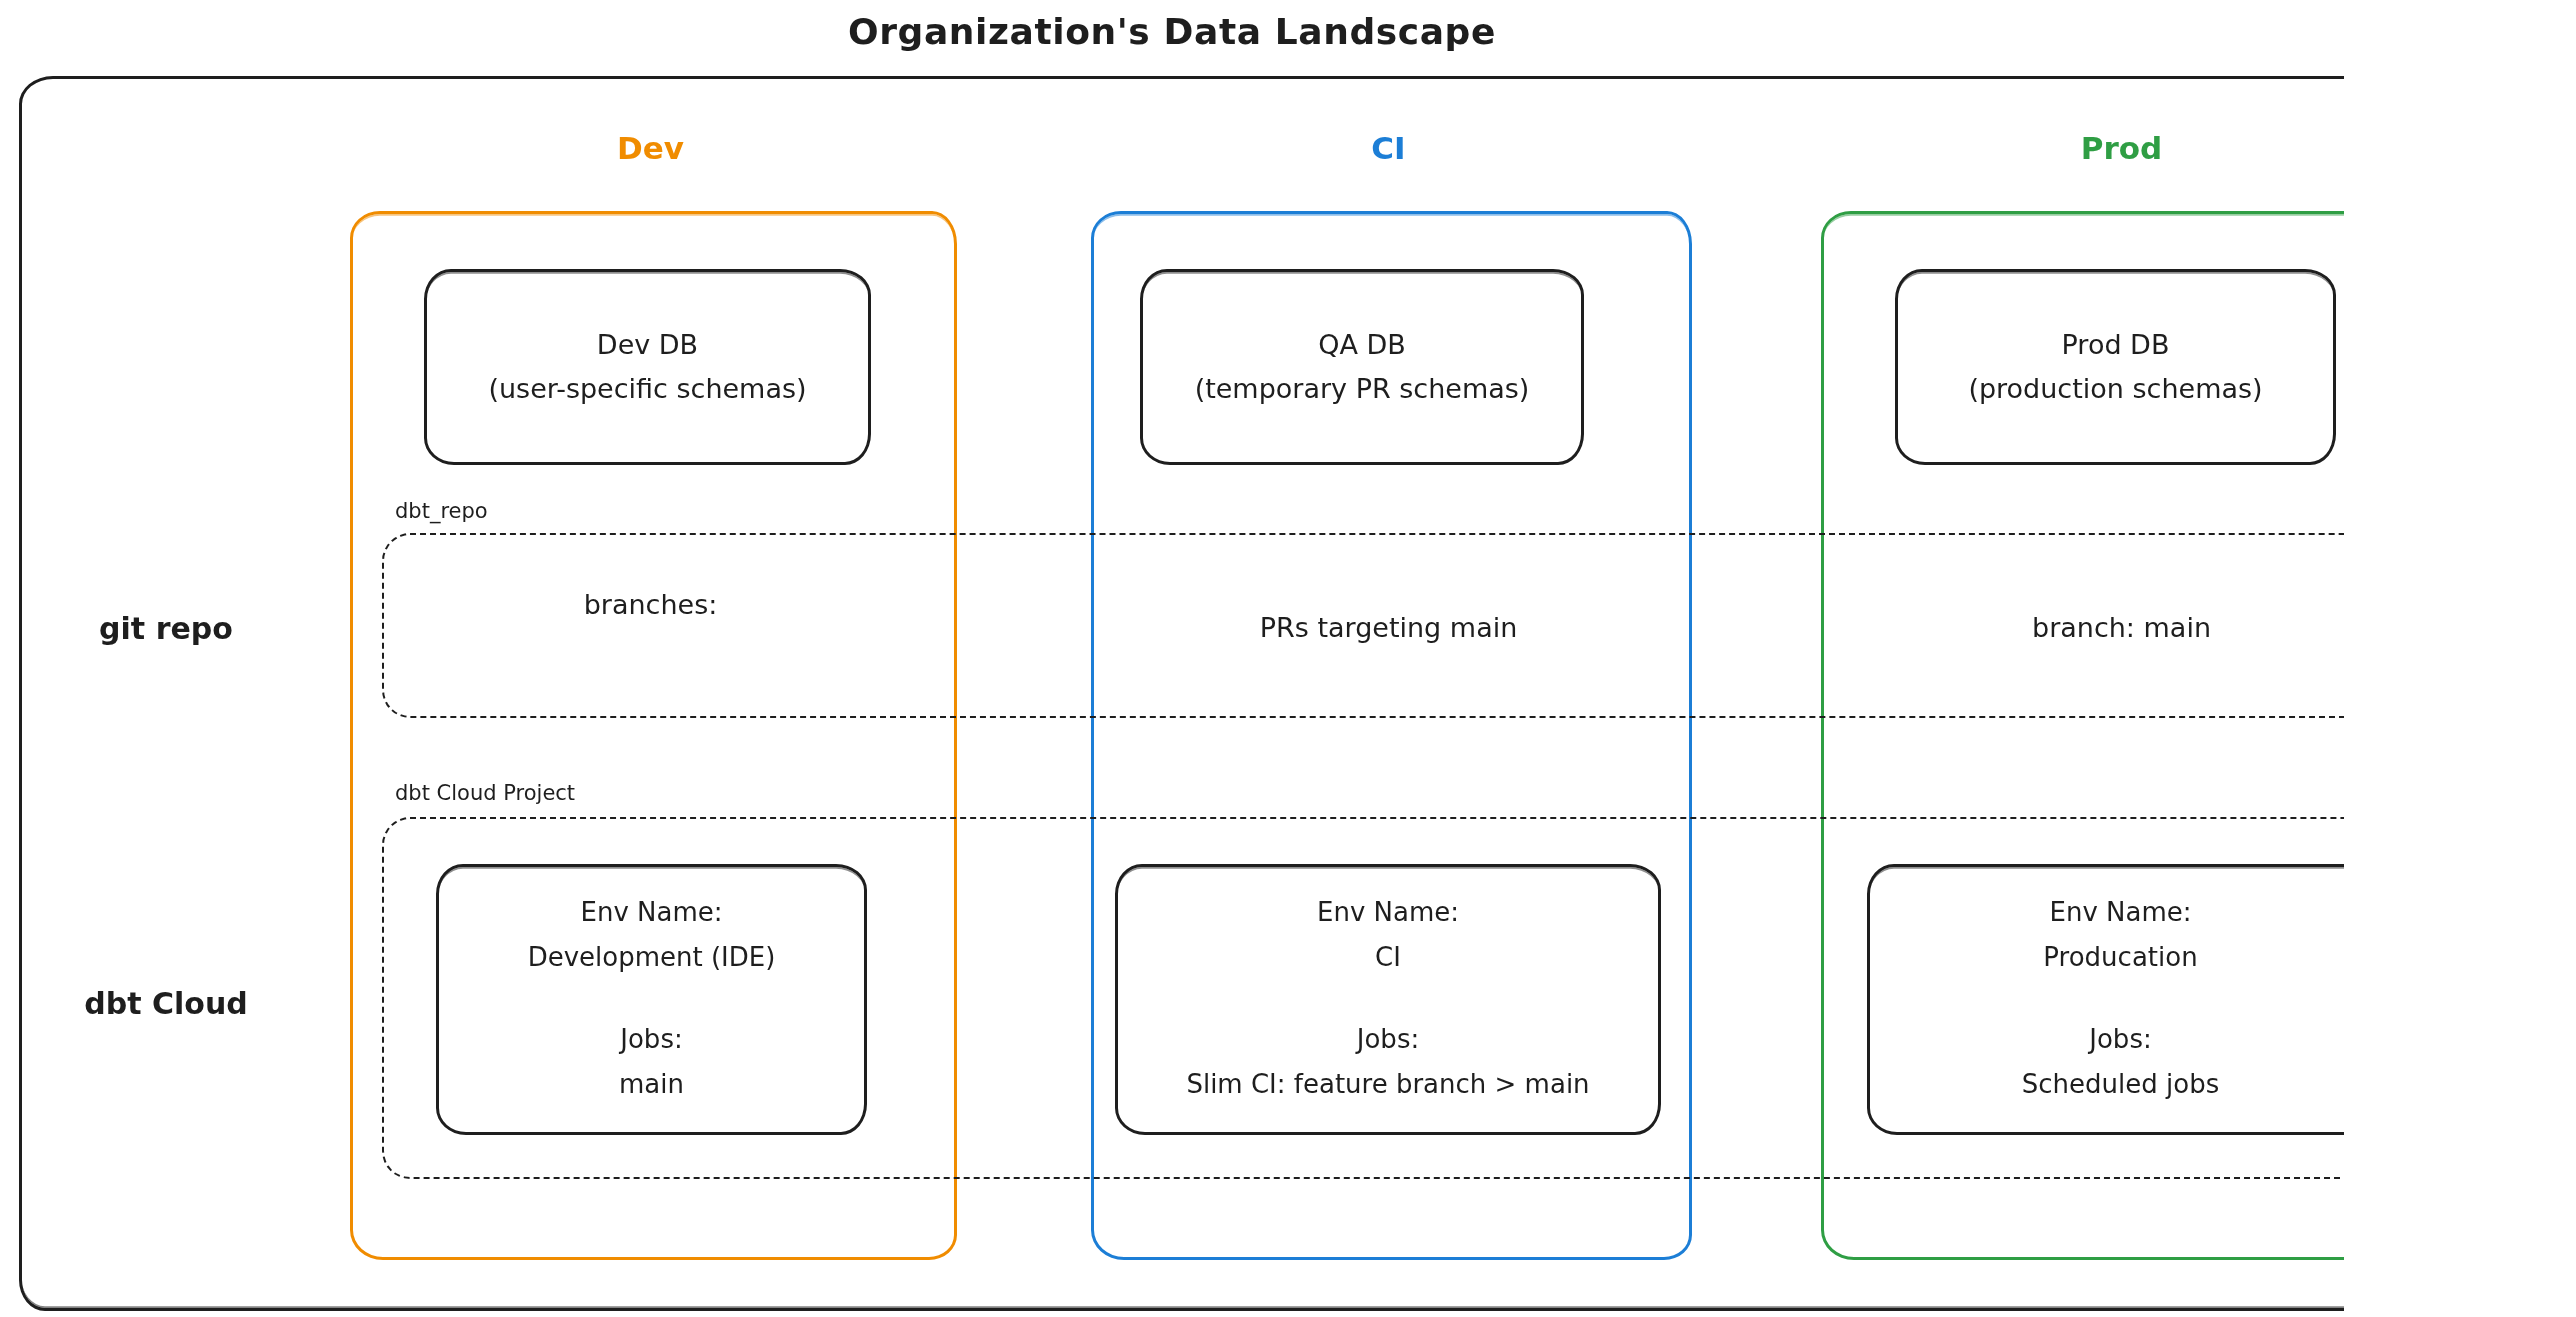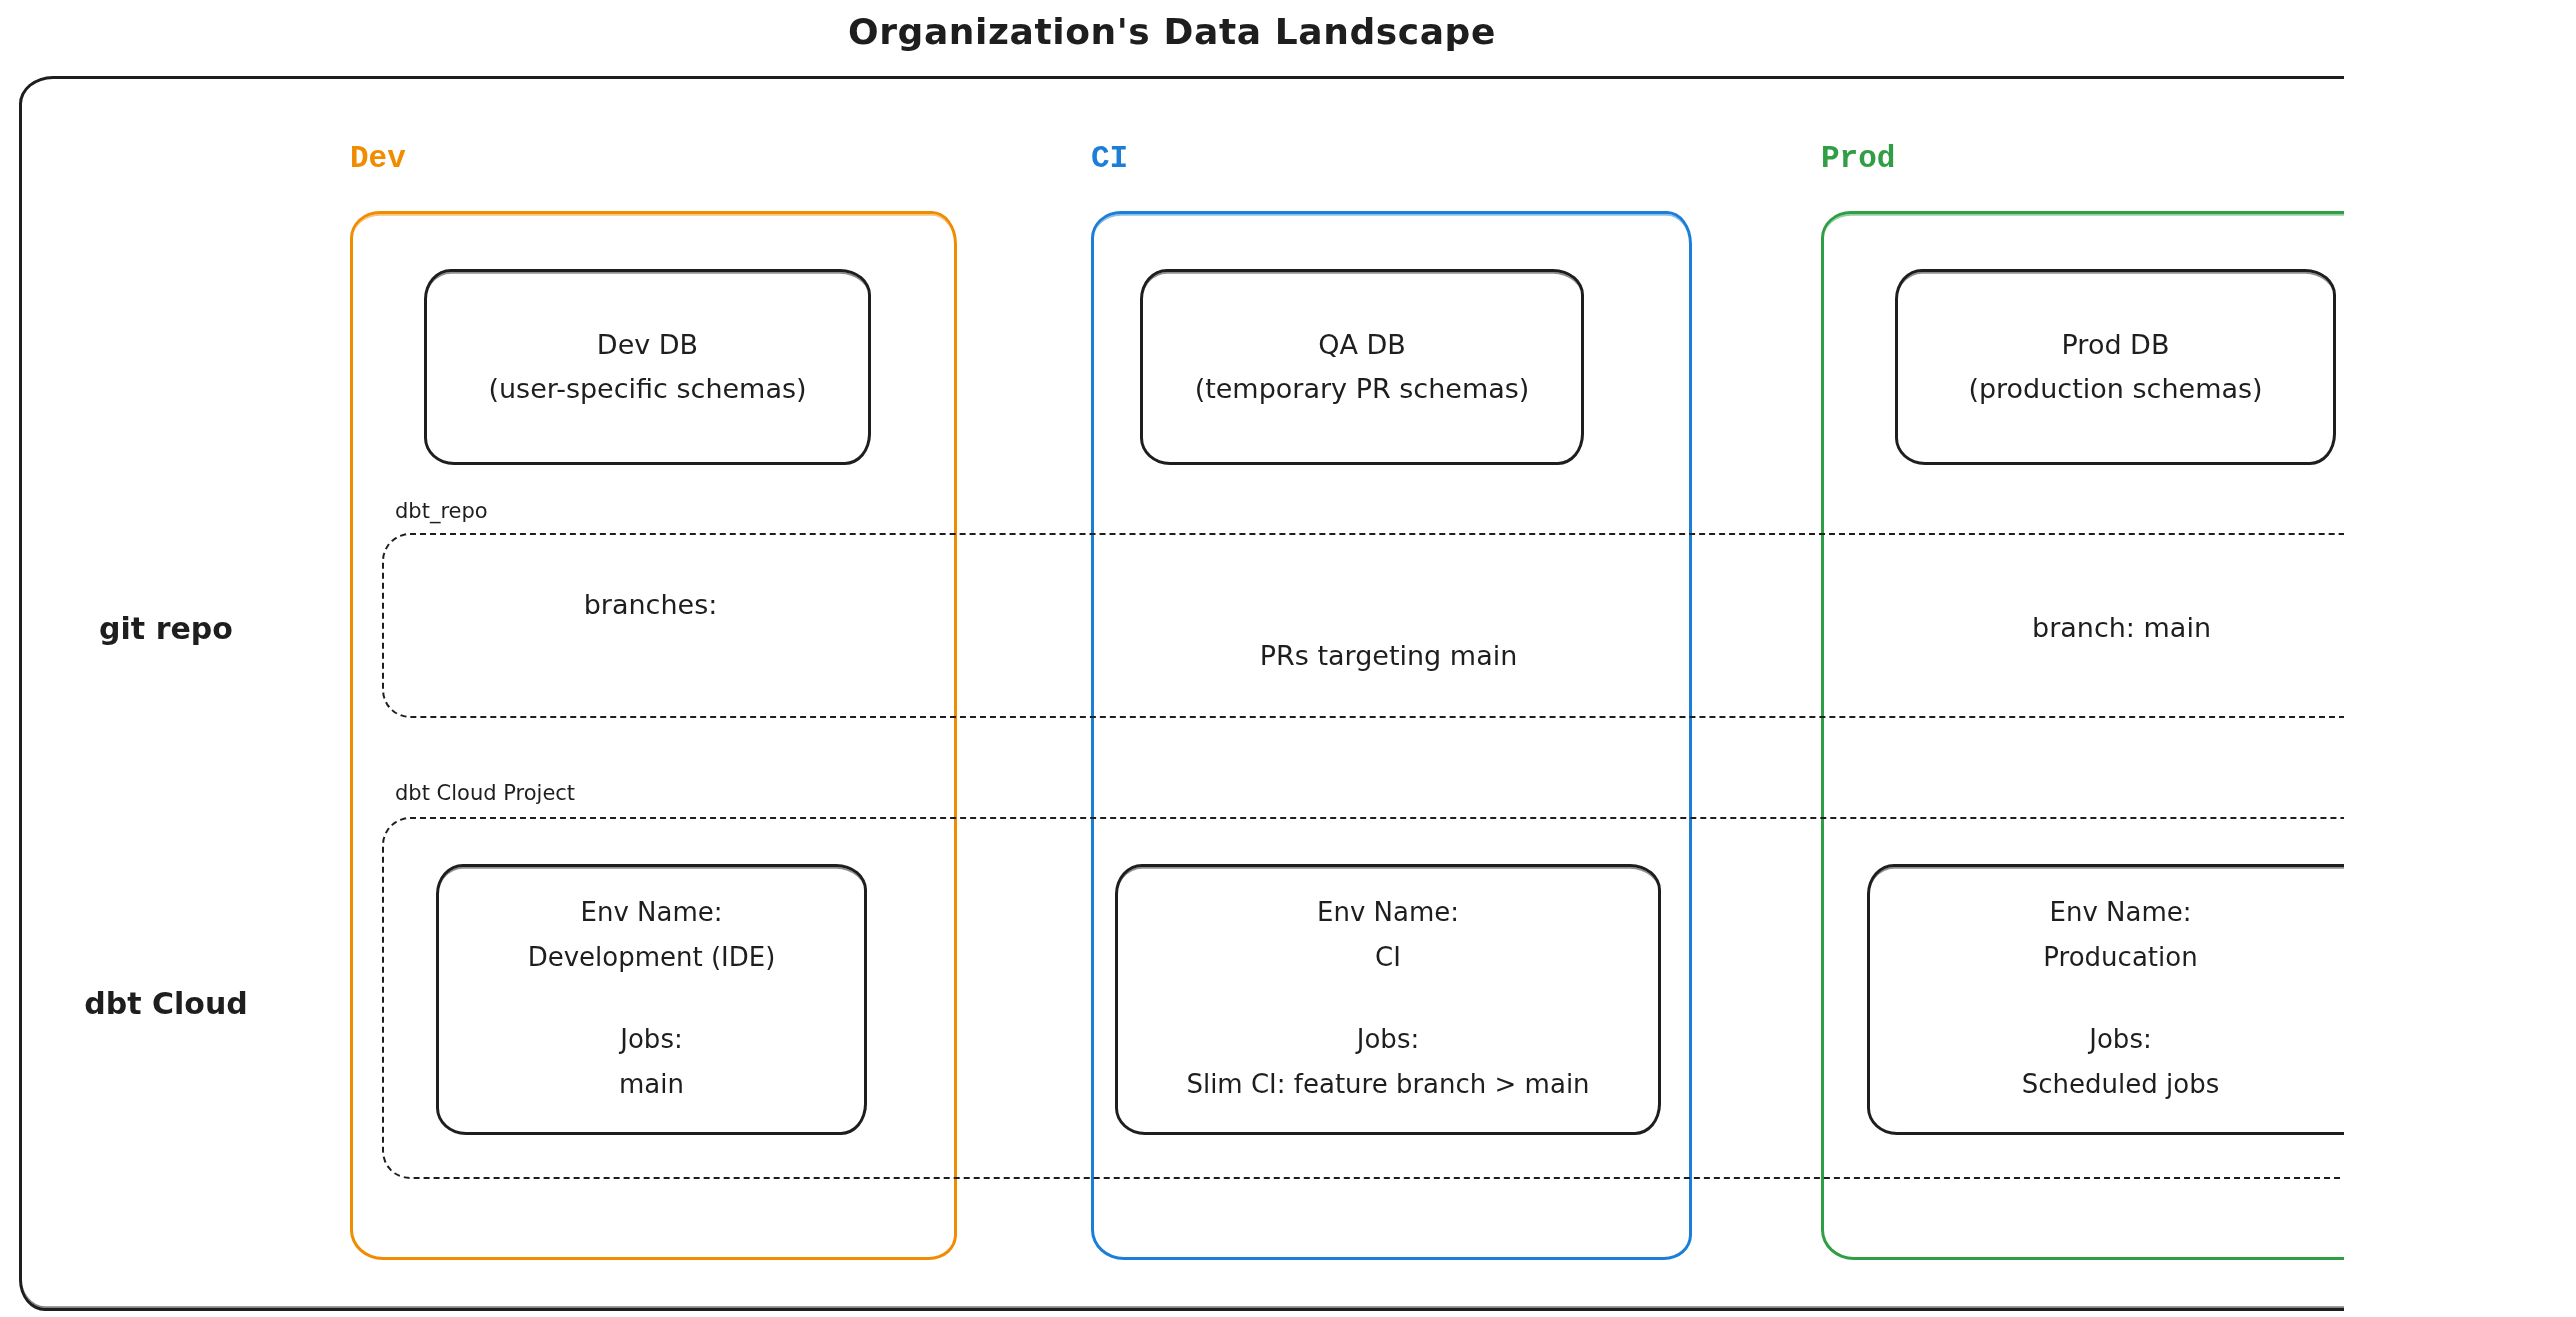--- a/index.html
+++ b/index.html
@@ -36,23 +36,23 @@
     top:211px; height:1043px;
     border:3.6px solid;
     border-radius:30px 25px 28px 33px / 27px 33px 25px 30px;
     background:transparent;
   }
   .col-dev  { left:350px;  width:601px; border-color:#f08c00; box-shadow: inset 0 3px 0 -1.2px rgba(240,140,0,0.5); }
   .col-ci   { left:1091px; width:595px; border-color:#1c7ed6; box-shadow: inset 0 3px 0 -1.2px rgba(28,126,214,0.5); }
   .col-prod { left:1821px; width:601px; border-color:#2f9e44; box-shadow: inset 0 3px 0 -1.2px rgba(47,158,68,0.5); }
 
   .col-label {
-    top:141px; height:39px;
+    top:130px; height:39px;
     font-size:31px; font-weight:bold;
-    font-family:Liberation Mono, monospace;
+    text-align:center;
   }
   .lbl-dev  { left:350px;  width:601px; color:#f08c00; }
   .lbl-ci   { left:1091px; width:595px; color:#1c7ed6; }
   .lbl-prod { left:1821px; width:601px; color:#2f9e44; }
 
   
   .row-label {
     left:24px; width:284px;
     text-align:center;
     font-size:30px; line-height:45px; font-weight:bold;
@@ -89,21 +89,21 @@
   }
   .dashed-repo    { top:533px;  height:185px; border-radius:28px; }
   .dashed-project { top:817px; height:362px; border-radius:28px; }
 
   
   .git-text {
     font-size:27px; line-height:43px;
     text-align:center;
   }
   .git-dev  { left:350px;  width:601px; top:583px; }
-  .git-ci   { left:1091px; width:595px; top:606px;margin-top:28px; }
+  .git-ci   { left:1091px; width:595px; top:606px; }
   .git-prod { left:1821px; width:601px; top:606px; }
 
   
   .env-box {
     top:864px; height:271px;
     border:3.6px solid #1e1e1e;
     border-radius:27px 31px 26px 30px / 30px 26px 31px 27px;
     box-shadow: inset 0 3px 0 -1.2px rgba(30,30,30,0.5);
     font-size:26px; line-height:45px;
     text-align:center;

